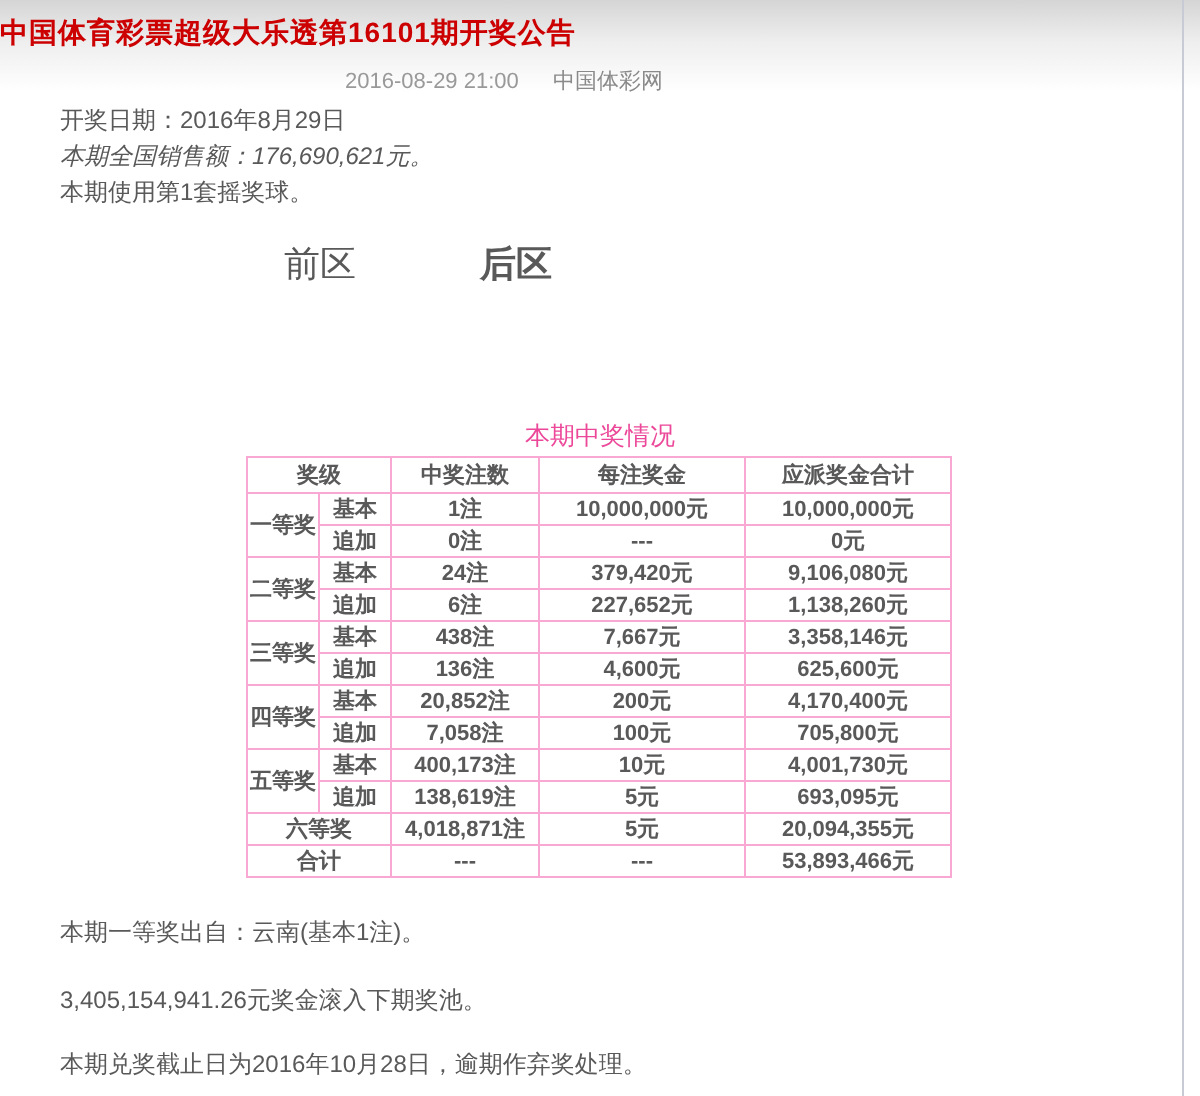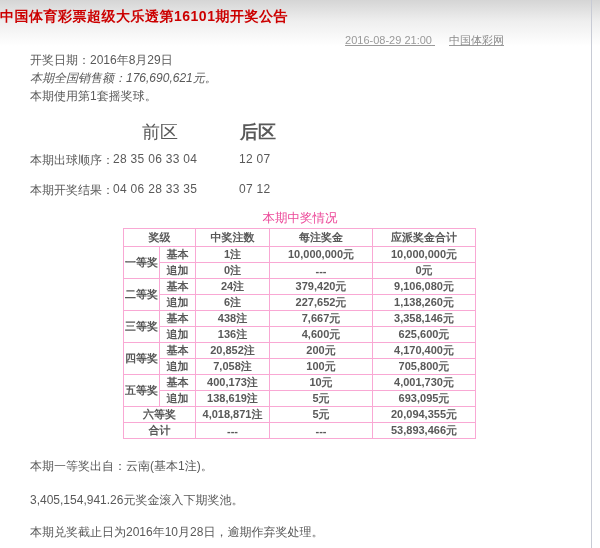--- a/index.html
+++ b/index.html
@@ -3,22 +3,22 @@
 <meta charset="utf-8">
 <style>
   html,body{margin:0;padding:0;}
   body{width:600px;height:548px;background:#ffffff;font-family:"Liberation Sans",sans-serif;}
   .page{position:relative;width:600px;height:548px;overflow:hidden;background:#ffffff;color:#595959;}
   .top-gradient{position:absolute;top:0;left:0;width:600px;height:46px;
     background:linear-gradient(to bottom,#d5d5d5 0%,#eeeeee 45%,#ffffff 100%);}
   .right-line{position:absolute;top:0;left:591px;width:1px;height:548px;background:#c8cbd5;}
   .title{position:absolute;top:8px;left:0;width:600px;margin:0;text-align:left;
     font-size:14px;font-weight:bold;color:#cc0000;letter-spacing:0.5px;}
-  .subtitle{position:absolute;top:33px;left:0;width:504px;text-align:right;
-    font-size:11px;color:#999999;text-decoration:underline;}
+  .subtitle{position:absolute;top:33px;left:0;width:504px;text-align:center;
+    font-size:11px;color:#999999;}
   .subtitle .src{margin-left:14px;color:#8a8a8a;}
   .line{position:absolute;left:30px;font-size:12px;color:#595959;white-space:nowrap;}
   .info-1{top:52px;} .info-2{top:70px;font-style:italic;} .info-3{top:88px;}
   .zone-label{position:absolute;top:120px;font-size:18px;color:#595959;}
   .zone-front{left:142px;} .zone-back{left:240px;font-weight:bold;}
   .draw-row{position:absolute;left:0;width:600px;height:15px;font-size:12px;color:#595959;}
   .order-row{top:152px;} .result-row{top:182px;}
   .draw-label{position:absolute;left:30px;}
   .front-nums{position:absolute;left:113px;letter-spacing:0.3px;}
   .back-nums{position:absolute;left:239px;letter-spacing:0.3px;}
@@ -48,31 +48,21 @@
     <span class="src">中国体彩网</span>
   </div>
 
   <div class="line info-1">开奖日期：2016年8月29日</div>
   <div class="line info-2">本期全国销售额：176,690,621元。</div>
   <div class="line info-3">本期使用第1套摇奖球。</div>
 
   <div class="zone-label zone-front">前区</div>
   <div class="zone-label zone-back">后区</div>
 
-  <div class="draw-row order-row">
-    <span class="draw-label">本期出球顺序：</span>
-    <span class="front-nums">28 35 06 33 04</span>
-    <span class="back-nums">12 07</span>
-  </div>
 
-  <div class="draw-row result-row">
-    <span class="draw-label">本期开奖结果：</span>
-    <span class="front-nums">04 06 28 33 35</span>
-    <span class="back-nums">07 12</span>
-  </div>
 
   <div class="table-title">本期中奖情况</div>
 
   <table class="prize-table">
     <colgroup>
       <col style="width:36px">
         <col style="width:36px">
         <col style="width:74px">
       <col style="width:103px">
         <col style="width:103px">

